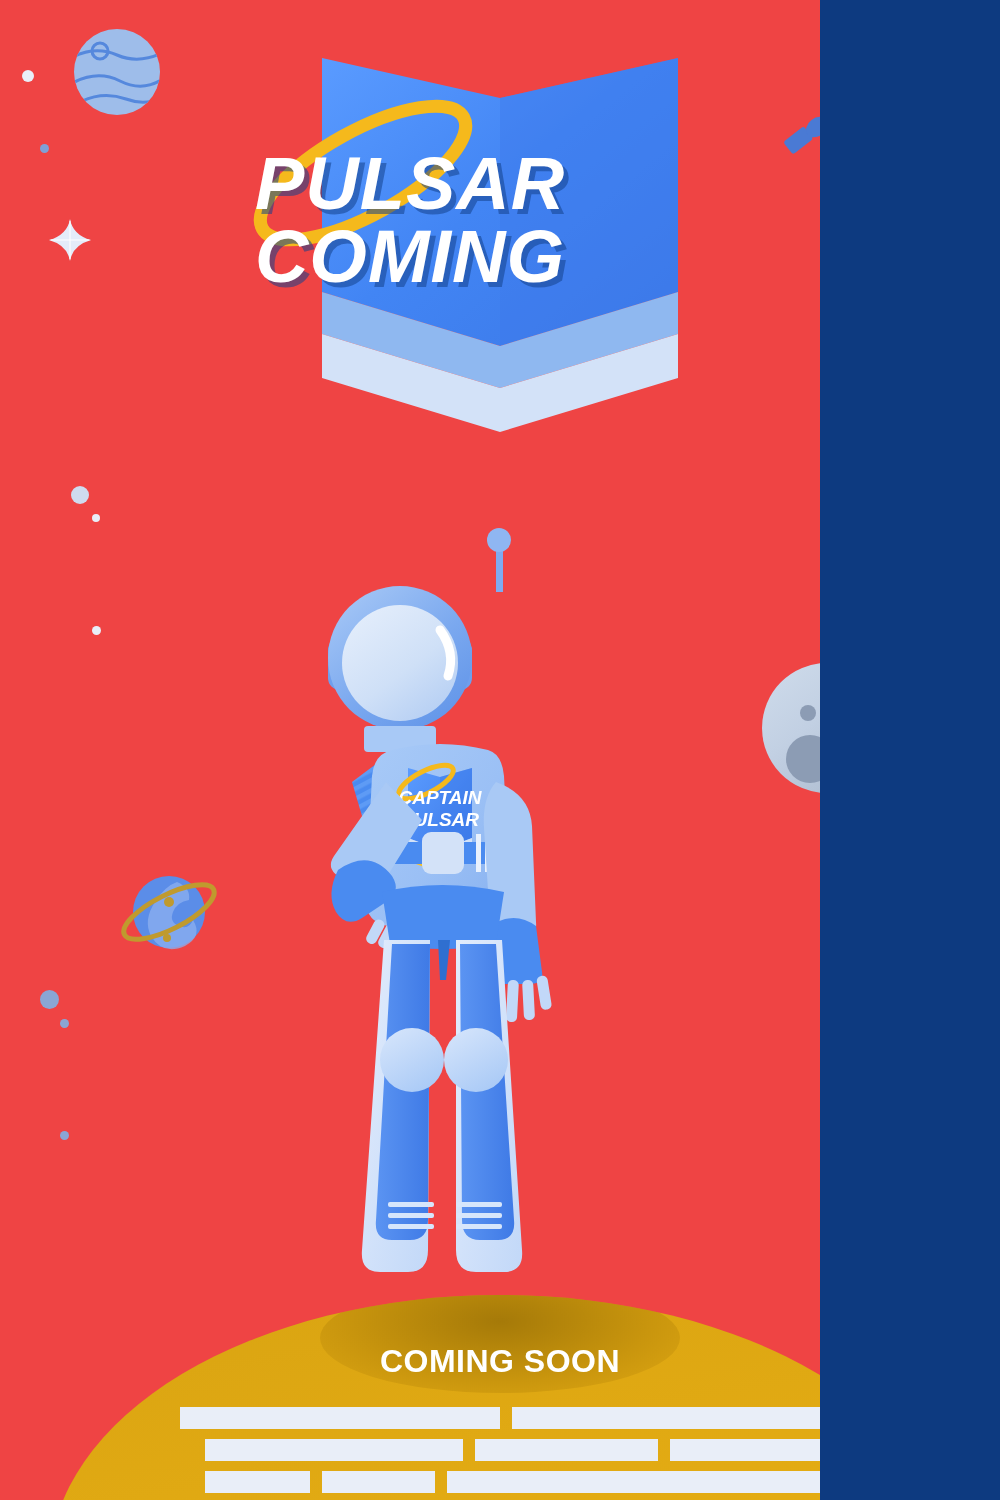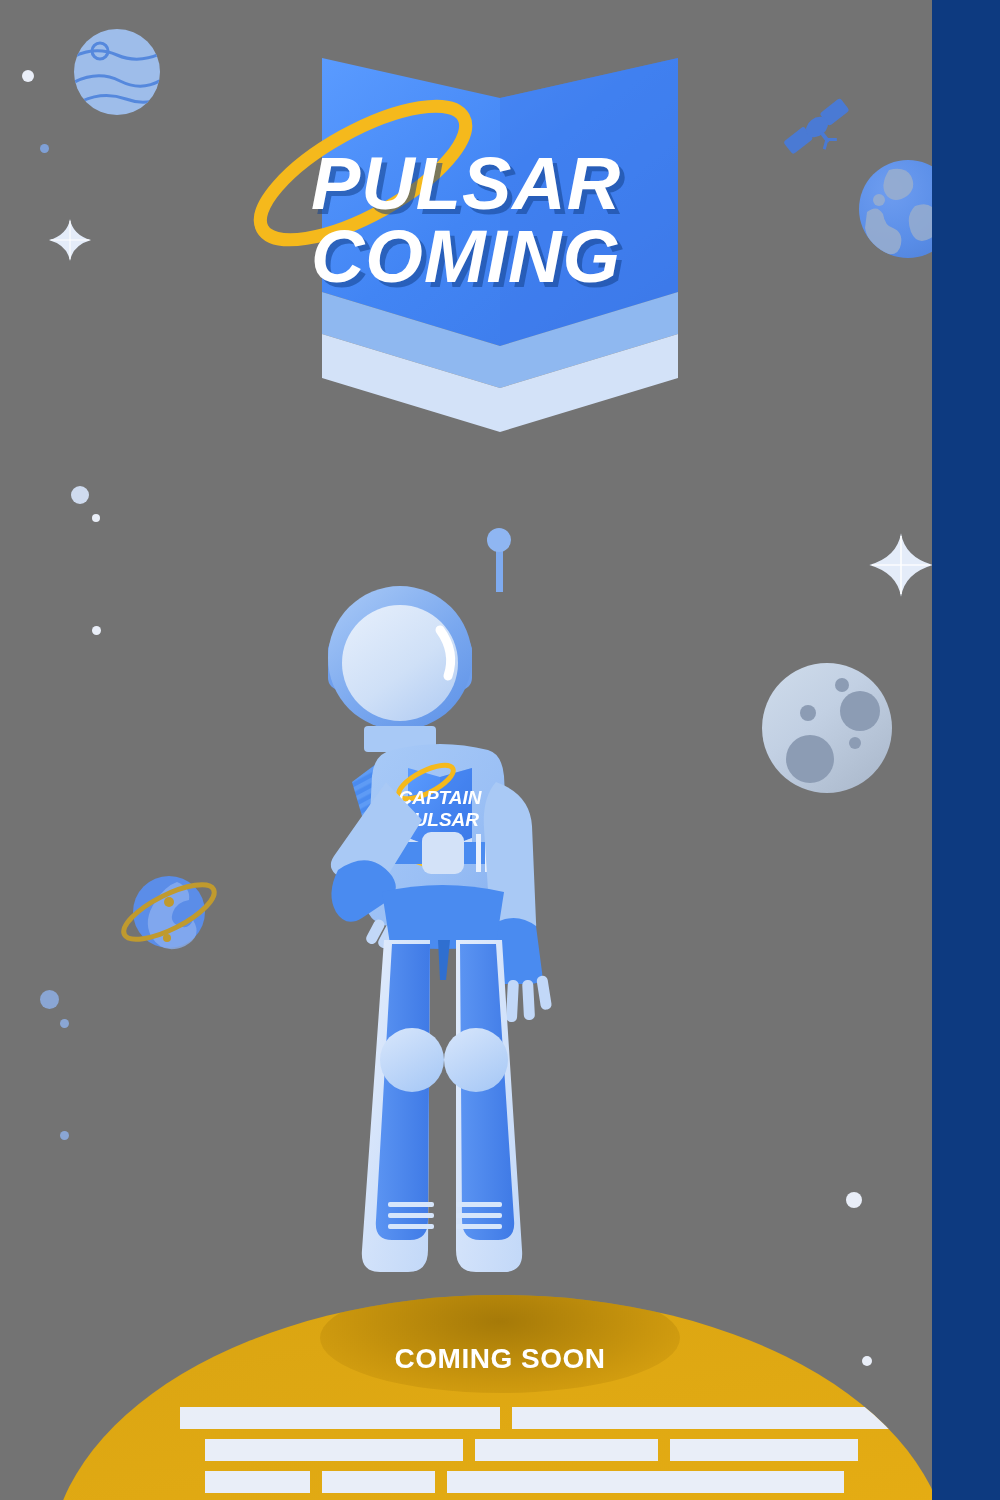--- a/index.html
+++ b/index.html
@@ -5,24 +5,25 @@
   html, body {
     margin: 0;
     padding: 0;
     background: #0d3a80;
   }
   body {
     font-family: "Liberation Sans", sans-serif;
   }
   #poster {
     position: relative;
-    width: 932px;
+    width: 796px;
     height: 1500px;
     overflow: hidden;
-    background: #737373;
+    background: #ef4444;
+    padding-left: 24px;
   }
   .abs { position: absolute; }
 
   
   .star-dot {
     position: absolute;
     border-radius: 50%;
   }
   .sparkle { position: absolute; }
 
@@ -111,21 +112,21 @@
     width: 360px;
     height: 110px;
     border-radius: 50%;
     background: radial-gradient(ellipse at 50% 35%, rgba(120,85,0,0.55) 0%, rgba(150,105,0,0.28) 60%, rgba(150,105,0,0) 100%);
   }
   #coming-soon {
     position: absolute;
     left: 0; right: 0;
     top: 48px;
     text-align: center;
-    font-size: 28px;
+    font-size: 32px;
     font-weight: bold;
     letter-spacing: 0.5px;
     color: #ffffff;
   }
   .bar {
     position: absolute;
     height: 22px;
     background: #e9eef8;
   }
 

